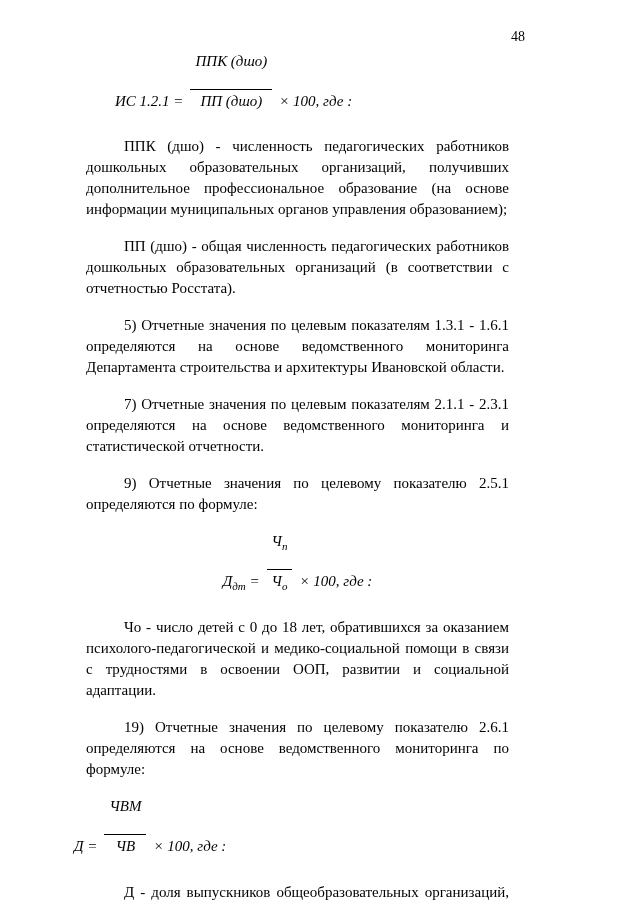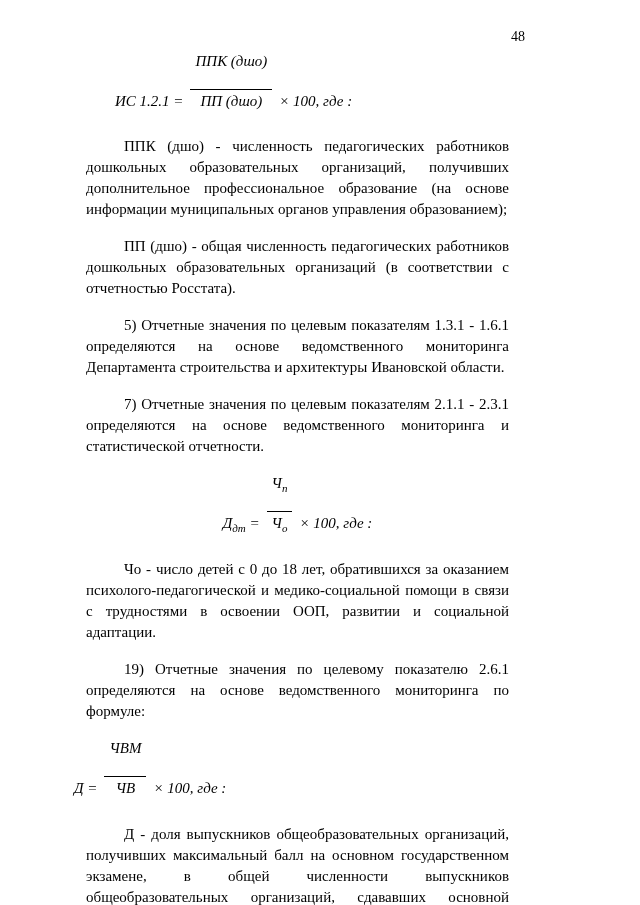--- a/index.html
+++ b/index.html
@@ -61,20 +61,21 @@
       <span class="num">ППК (дшо)</span>
       <span class="den">ПП (дшо)</span>
     </span>
     <span class="f-part">× 100, где :</span>
   </div>
 
   <p class="para">ППК (дшо) - численность педагогических работников дошкольных образовательных организаций, получивших дополнительное профессиональное образование (на основе информации муниципальных органов управления образованием);</p>
   <p class="para">ПП (дшо) - общая численность педагогических работников дошкольных образовательных организаций (в соответствии с отчетностью Росстата).</p>
   <p class="para">5) Отчетные значения по целевым показателям 1.3.1 - 1.6.1 определяются на основе ведомственного мониторинга Департамента строительства и архитектуры Ивановской области.</p>
   <p class="para">7) Отчетные значения по целевым показателям 2.1.1 - 2.3.1 определяются на основе ведомственного мониторинга и статистической отчетности.</p>
+  <p class="para">9) Отчетные значения по целевому показателю 2.5.1 определяются по формуле:</p>
 
   <div class="formula formula-2">
     <span class="f-part"><span>Д</span><sub class="fsub">дт</sub> <span>=</span></span>
     <span class="fraction">
       <span class="num"><span>Ч</span><sub class="fsub">п</sub></span>
       <span class="den"><span>Ч</span><sub class="fsub">о</sub></span>
     </span>
     <span class="f-part">× 100, где :</span>
   </div>
 

